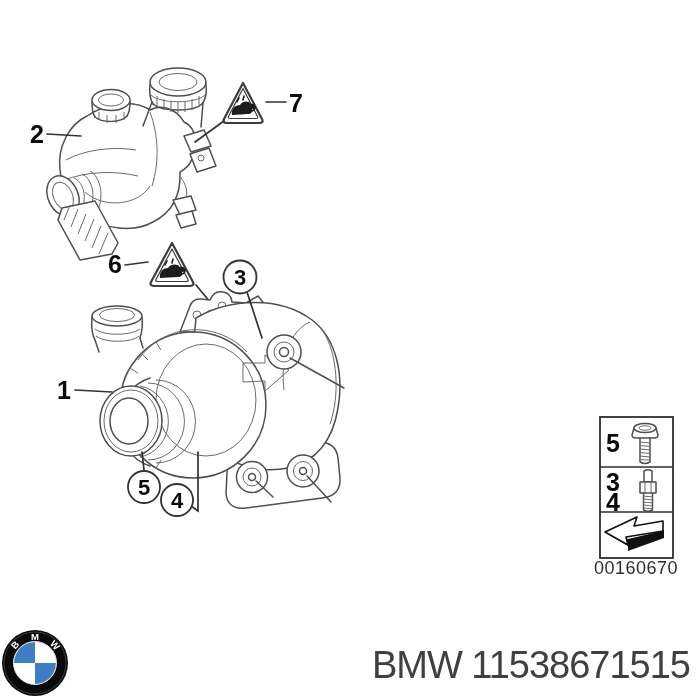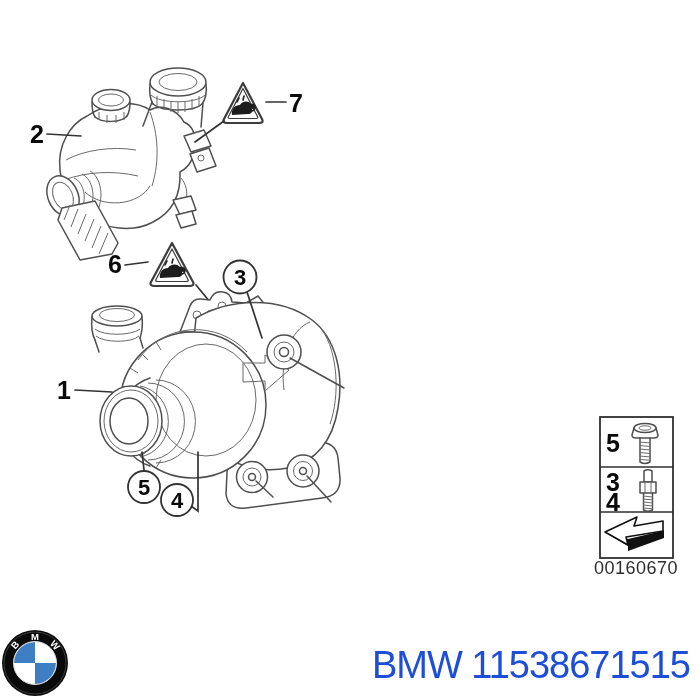--- a/index.html
+++ b/index.html
@@ -15,21 +15,21 @@
   .callout-num{font:bold 25px "Liberation Sans",sans-serif;fill:#0a0a0a;}
   .circle-num{font:bold 22px "Liberation Sans",sans-serif;fill:#0a0a0a;text-anchor:middle;}
   .legend-num{font:bold 25px "Liberation Sans",sans-serif;fill:#0a0a0a;}
   .legend-code{font:18px "Liberation Sans",sans-serif;fill:#2e2e2e;letter-spacing:0.5px;text-anchor:middle;}
   .co-circle{fill:#ffffff;stroke:#333333;stroke-width:1.8;}
   .tri{fill:#ffffff;stroke:#3d3d3d;stroke-width:2.2;stroke-linejoin:round;}
   .tri-in{fill:none;stroke:#3d3d3d;stroke-width:1.2;stroke-linejoin:round;}
   .glyph{fill:#1d1d1d;stroke:none;}
   .glyph-line{stroke:#1d1d1d;stroke-width:1.6;fill:none;stroke-linecap:round;}
   .legend-line{stroke:#2f2f2f;stroke-width:1.6;fill:none;}
-  .footer-label{position:absolute;right:10px;top:644px;font-size:38px;letter-spacing:-1px;color:#1d4ed8;font-family:"Liberation Sans",sans-serif;white-space:nowrap;}
+  .footer-label{position:absolute;right:10px;top:644px;font-size:38px;letter-spacing:-1px;color:#404040;font-family:"Liberation Sans",sans-serif;white-space:nowrap;}
   .roundel{position:absolute;left:1px;top:629px;}
   .logo-letter{font:bold 9.5px "Liberation Sans",sans-serif;fill:#ffffff;text-anchor:middle;}
 </style>
 </head>
 <body>
 
 <div class="page">
 
   <svg class="diagram" width="700" height="612" viewBox="0 0 700 612">
 

